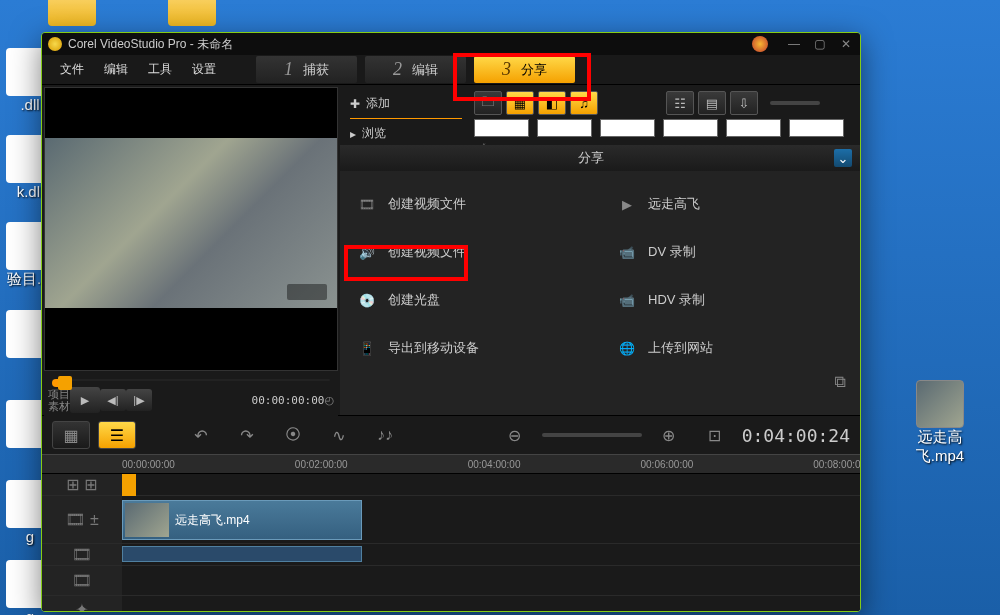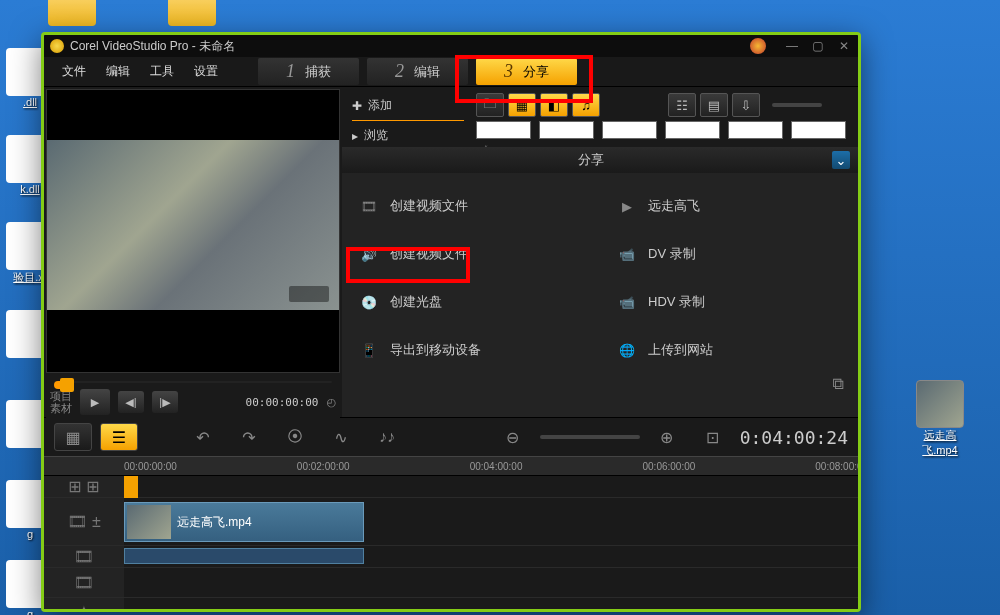--- a/index.html
+++ b/index.html
@@ -1,24 +1,24 @@
 <!DOCTYPE html>
 <html><head>
 <meta charset="utf-8">
 <style>
   * { box-sizing: border-box; margin: 0; padding: 0; font-family: "Microsoft YaHei", sans-serif; }
   body { width: 1000px; height: 615px; background: linear-gradient(#2b7cd4, #1a5fa8); overflow: hidden; position: relative; }
   
-  .desktop-icon { position: absolute; width: 60px; text-align: center; color: #fff; font-size: 11px; text-shadow: 1px 1px 2px #000; text-decoration: underline; }
+  .desktop-icon { position: absolute; width: 60px; text-align: center; color: #fff; font-size: 15px; text-shadow: 1px 1px 2px #000; }
   .desktop-icon .ico { width: 48px; height: 48px; margin: 0 auto; border-radius: 4px; }
   .folder-ico { background: linear-gradient(#ffe18f, #f0b820); }
   .file-ico { background: #fff; }
   .mp4-ico { background: #222; border: 1px solid #888; }
   
-  .app-window { position: absolute; left: 41px; top: 32px; width: 820px; height: 580px; background: #1d4ed8; border: 3px solid #84cc16; border-radius: 4px; box-shadow: 0 8px 30px rgba(0,0,0,.5); overflow: hidden; }
+  .app-window { position: absolute; left: 41px; top: 32px; width: 820px; height: 580px; background: #1d4ed8; border: 1px solid #84cc16; border-radius: 4px; box-shadow: 0 8px 30px rgba(0,0,0,.5); overflow: hidden; }
   
   .titlebar { height: 22px; display: flex; align-items: center; padding: 0 6px; background: #0d0d0d; color: #ccc; font-size: 12px; }
   .titlebar .app-ico { width: 14px; height: 14px; background: radial-gradient(#f7d94c,#d89a00); border-radius: 50%; margin-right: 6px; }
   .titlebar .controls { margin-left: auto; display: flex; gap: 10px; }
   .titlebar .controls span { width: 16px; height: 16px; display:flex;align-items:center;justify-content:center; color:#888; cursor:pointer; }
   .titlebar .pizza { width:16px;height:16px;border-radius:50%;background:radial-gradient(#f7b733,#c0392b);margin-right:8px; }
   
   .menubar { height: 30px; background: #191919; display: flex; align-items: center; padding-left: 8px; border-bottom:1px solid #000;}
   .menubar .mitem { color: #ddd; font-size: 12px; padding: 4px 10px; cursor:pointer; }
   .steps { display: flex; margin-left: 30px; }
@@ -31,21 +31,21 @@
   .workspace { display: flex; height: 330px; }
   .preview-area { width: 298px; background: #1a1a1a; padding: 2px; }
   .preview-frame { width: 294px; height: 284px; background: #000; border: 1px solid #333; position:relative; overflow:hidden;}
   .preview-img { position:absolute; top:50px; left:0; right:0; height:170px; background: linear-gradient(135deg, #5a6a72 0%, #a0a590 40%, #6a7278 60%, #8a9290 100%); }
   .preview-img::after{content:""; position:absolute; right:10px; bottom:8px; width:40px;height:16px; background:rgba(0,0,0,.4); border-radius:2px;}
   
   .transport { height: 46px; background: #1a1a1a; display:flex; flex-direction:column; padding:4px;}
   .scrub { height:8px; background:#222; border-radius:4px; position:relative; margin:4px 4px 6px;}
   .scrub::before{content:"";position:absolute;left:0;top:0;width:10px;height:8px;background:#f90;border-radius:4px 0 0 4px;}
   .scrub::after{content:"";position:absolute;left:6px;top:-3px;width:14px;height:14px;background:#f5a100;border-radius:2px;}
-  .tctrl { display:flex; align-items:center; gap:8px; font-size:11px; color:#888;}
+  .tctrl { display:flex; align-items:center; font-size:11px; color:#888;}
   .tctrl .labels{ display:flex;flex-direction:column;line-height:1.1;}
   .tctrl .btn { width:26px;height:22px;background:linear-gradient(#444,#222);border-radius:3px;display:flex;align-items:center;justify-content:center;color:#bbb;cursor:pointer;}
   .tctrl .play{ width:30px;height:26px;}
   .timecode { margin-left:auto; font-family:monospace; color:#ccc;}
   
   .right-panel { flex:1; background:#1a1a1a; display:flex; flex-direction:column; }
   .lib-top { height:60px; display:flex; padding:6px; gap:8px; align-items:flex-start;}
   .lib-left { width:120px; }
   .lib-row { display:flex; align-items:center; gap:6px; color:#ccc; font-size:12px; padding:4px;}
   .lib-icons { display:flex; gap:4px; }

